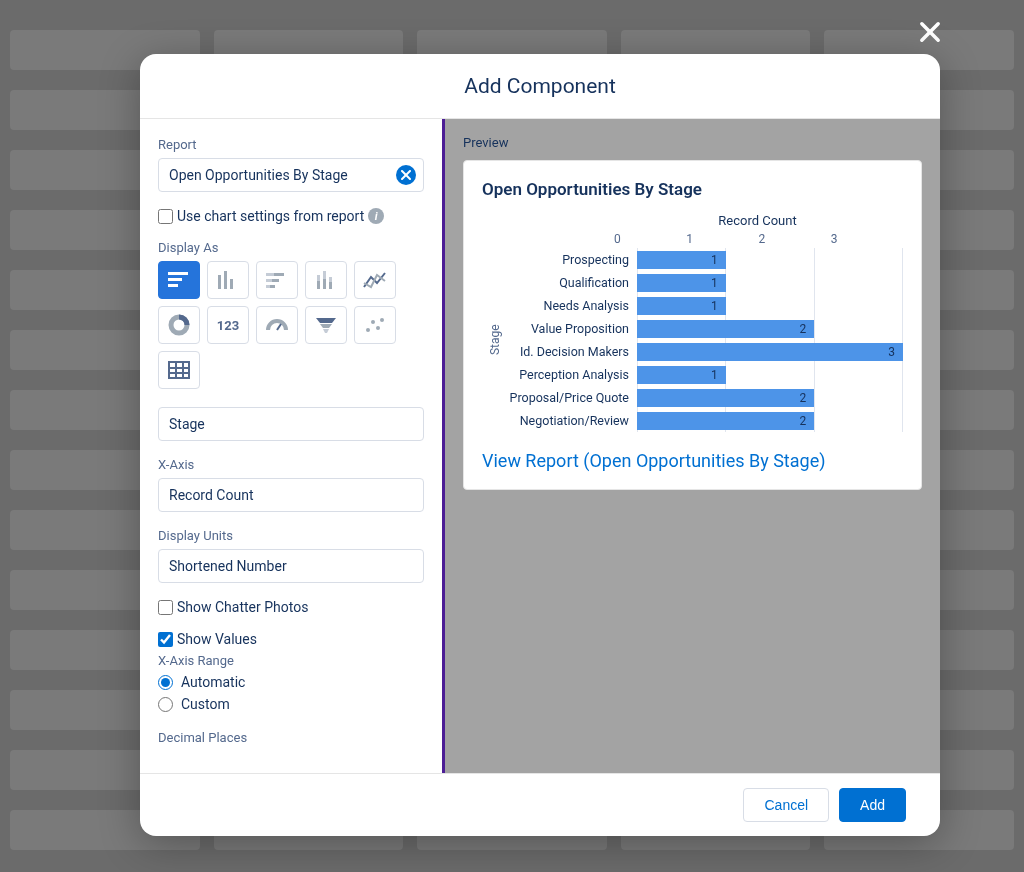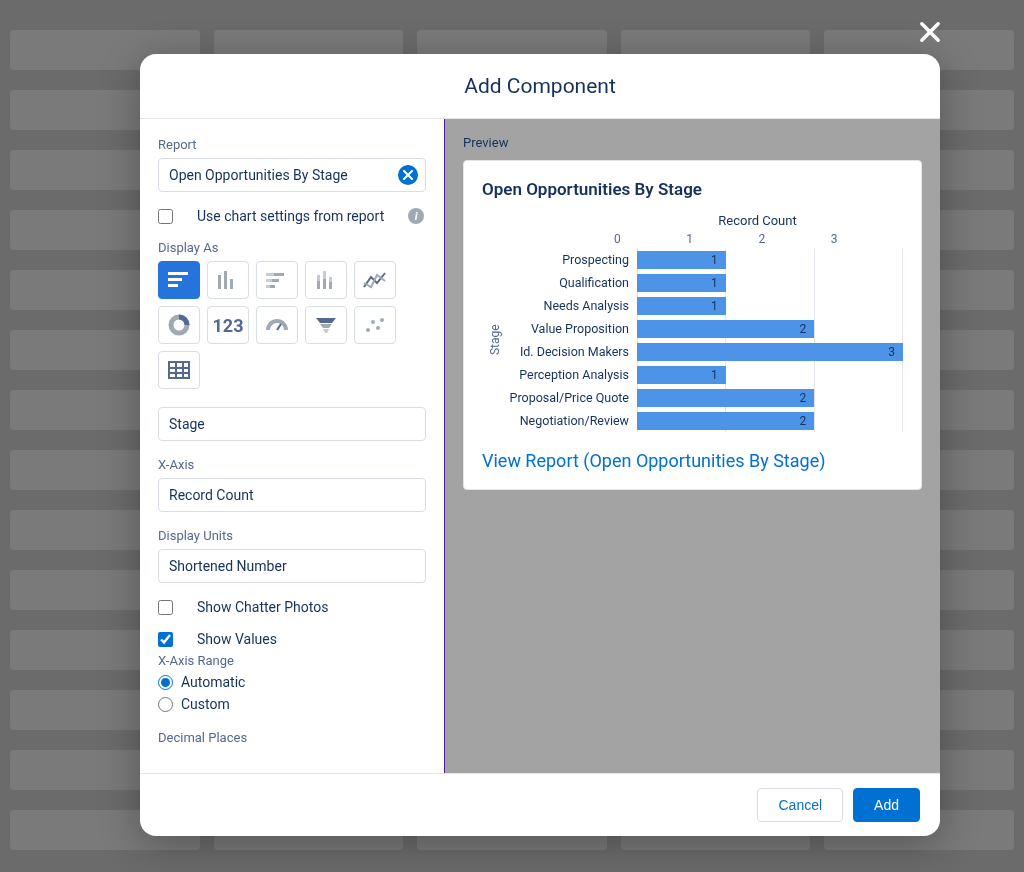--- a/index.html
+++ b/index.html
@@ -30,55 +30,55 @@
   box-shadow: 0 8px 40px rgba(0,0,0,0.3);
 }
 .modal-header {
   padding: 20px 0; text-align: center; border-bottom: 1px solid #e5e5e5;
   font-size: 21px; color: #16325c; font-weight: 400;
 }
 .modal-body {
   display: flex; flex: 1; overflow: hidden;
 }
 .left-panel {
-  width: 305px; border-right: 1px solid #4c1d95;
+  width: 305px; border-right: 3px solid #4c1d95;
   padding: 18px 18px 0 18px; overflow-y: auto;
 }
 .right-panel {
   flex: 1; padding: 16px 18px; background: #a3a3a3;
 }
 .label { color: #54698d; font-size: 13px; margin-bottom: 6px; }
 .field {
   width: 100%; border: 1px solid #d8dde6; border-radius: 4px;
   padding: 8px 10px; font-size: 14px; color: #16325c; background: #fff;
   margin-bottom: 16px;
 }
 .report-field { position: relative; }
 .report-field .clear-btn {
   position: absolute; right: 8px; top: 7px; width: 20px; height: 20px;
   background: #0070d2; border-radius: 50%; cursor: pointer;
   display: flex; align-items: center; justify-content: center;
 }
 .report-field .clear-btn svg { width: 10px; height: 10px; }
-.check-row { display: flex; align-items: flex-end; gap: 24px; margin-bottom: 16px; font-size: 14px; color: #16325c; }
+.check-row { display: flex; align-items: flex-end; gap: 4px; margin-bottom: 16px; font-size: 14px; color: #16325c; }
 .check-row input[type=checkbox] { width: 15px; height: 15px; cursor: pointer; }
 .info-icon {
   width: 16px; height: 16px; background: #9faab5; border-radius: 50%;
   display: inline-flex; align-items: center; justify-content: center;
   color: #fff; font-size: 11px; font-weight: bold; font-style: italic;
 }
 .icon-grid { display: flex; flex-wrap: wrap; gap: 7px; margin-bottom: 18px; }
 .icon-btn {
   width: 42px; height: 38px; border: 1px solid #d8dde6; border-radius: 4px;
   display: flex; align-items: center; justify-content: center; cursor: pointer;
   background: #fff;
 }
 .icon-btn.active { background: #2574db; border-color: #2574db; }
 .icon-btn svg { width: 26px; height: 22px; }
-.icon-btn .numlabel { font-size: 18px; font-weight: 700; color: #54698d; }
+.icon-btn .numlabel { font-size: 13px; font-weight: 700; color: #54698d; }
 .radio-row { display: flex; align-items: center; gap: 8px; font-size: 14px; color: #16325c; margin-bottom: 6px; }
 .radio-row input { width: 15px; height: 15px; cursor: pointer; }
 .preview-card {
   background: #fff; border: 1px solid #e5e5e5; border-radius: 4px;
   margin-top: 10px; padding: 18px;
 }
 .preview-title { font-size: 17px; color: #16325c; font-weight: 600; margin-bottom: 14px; }
 .chart-wrap { display: flex; }
 .y-axis-label {
   writing-mode: vertical-rl; transform: rotate(180deg);
@@ -93,21 +93,21 @@
 .bars-area { position: relative; }
 .grid-lines { position: absolute; left: 135px; right: 0; top: 0; bottom: 0; display: flex; }
 .grid-lines div { flex: 1; border-left: 1px solid #e0e5ee; }
 .grid-lines div:last-child { border-right: 1px solid #e0e5ee; }
 .bar-row { display: flex; align-items: center; height: 23px; position: relative; z-index: 1; }
 .bar-label { width: 135px; text-align: right; padding-right: 8px; font-size: 12.5px; color: #16325c; }
 .bar-track { flex: 1; position: relative; height: 18px; }
 .bar { position: absolute; left: 0; top: 0; height: 100%; background: #4d94e8; display: flex; align-items: center; justify-content: flex-end; padding-right: 8px; font-size: 12px; color: #16325c; }
 .view-link { color: #0070d2; font-size: 18px; margin-top: 18px; display: inline-block; cursor: pointer; }
 .modal-footer {
-  border-top: 1px solid #e5e5e5; padding: 14px 20px;
+  border-top: 1px solid #e5e5e5; padding: 14px 34px;
   display: flex; justify-content: flex-end; gap: 10px;
 }
 .btn { padding: 8px 20px; border-radius: 4px; border: 1px solid #d8dde6; font-size: 14px; cursor: pointer; background: #fff; color: #0070d2; }
 .btn.primary { background: #0070d2; color: #ffffff; border-color: #0070d2; }
 input[type=checkbox].styled { accent-color: #0070d2; }
 input[type=radio] { accent-color: #0070d2; }
 </style>
 </head>
 <body>
 

